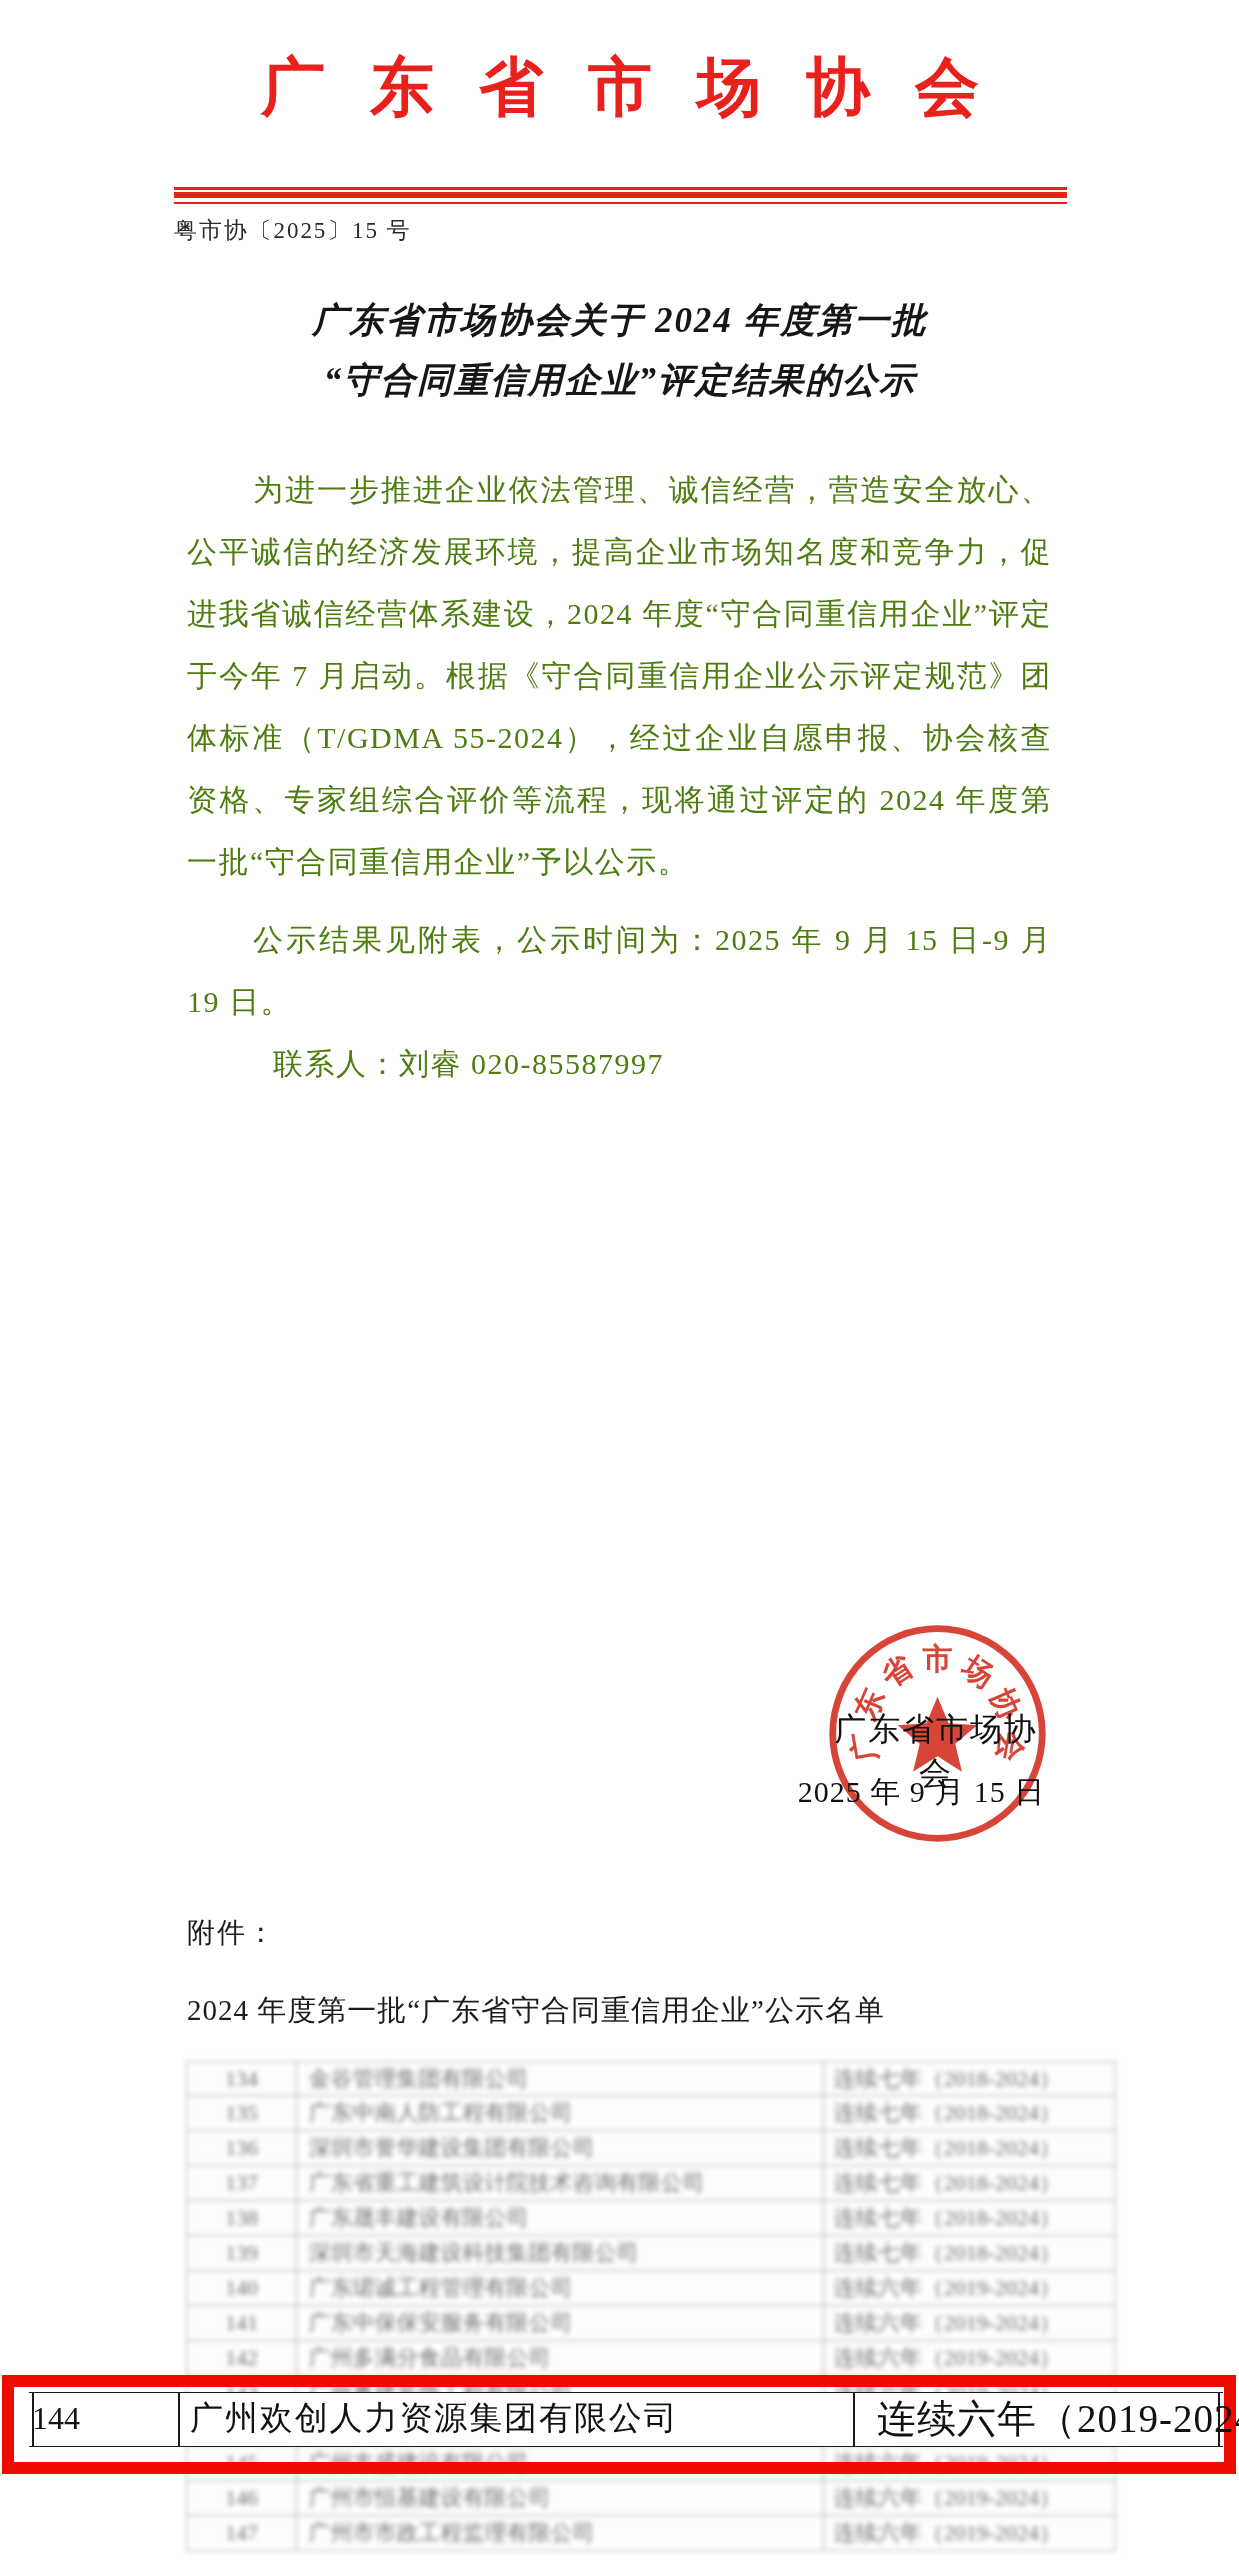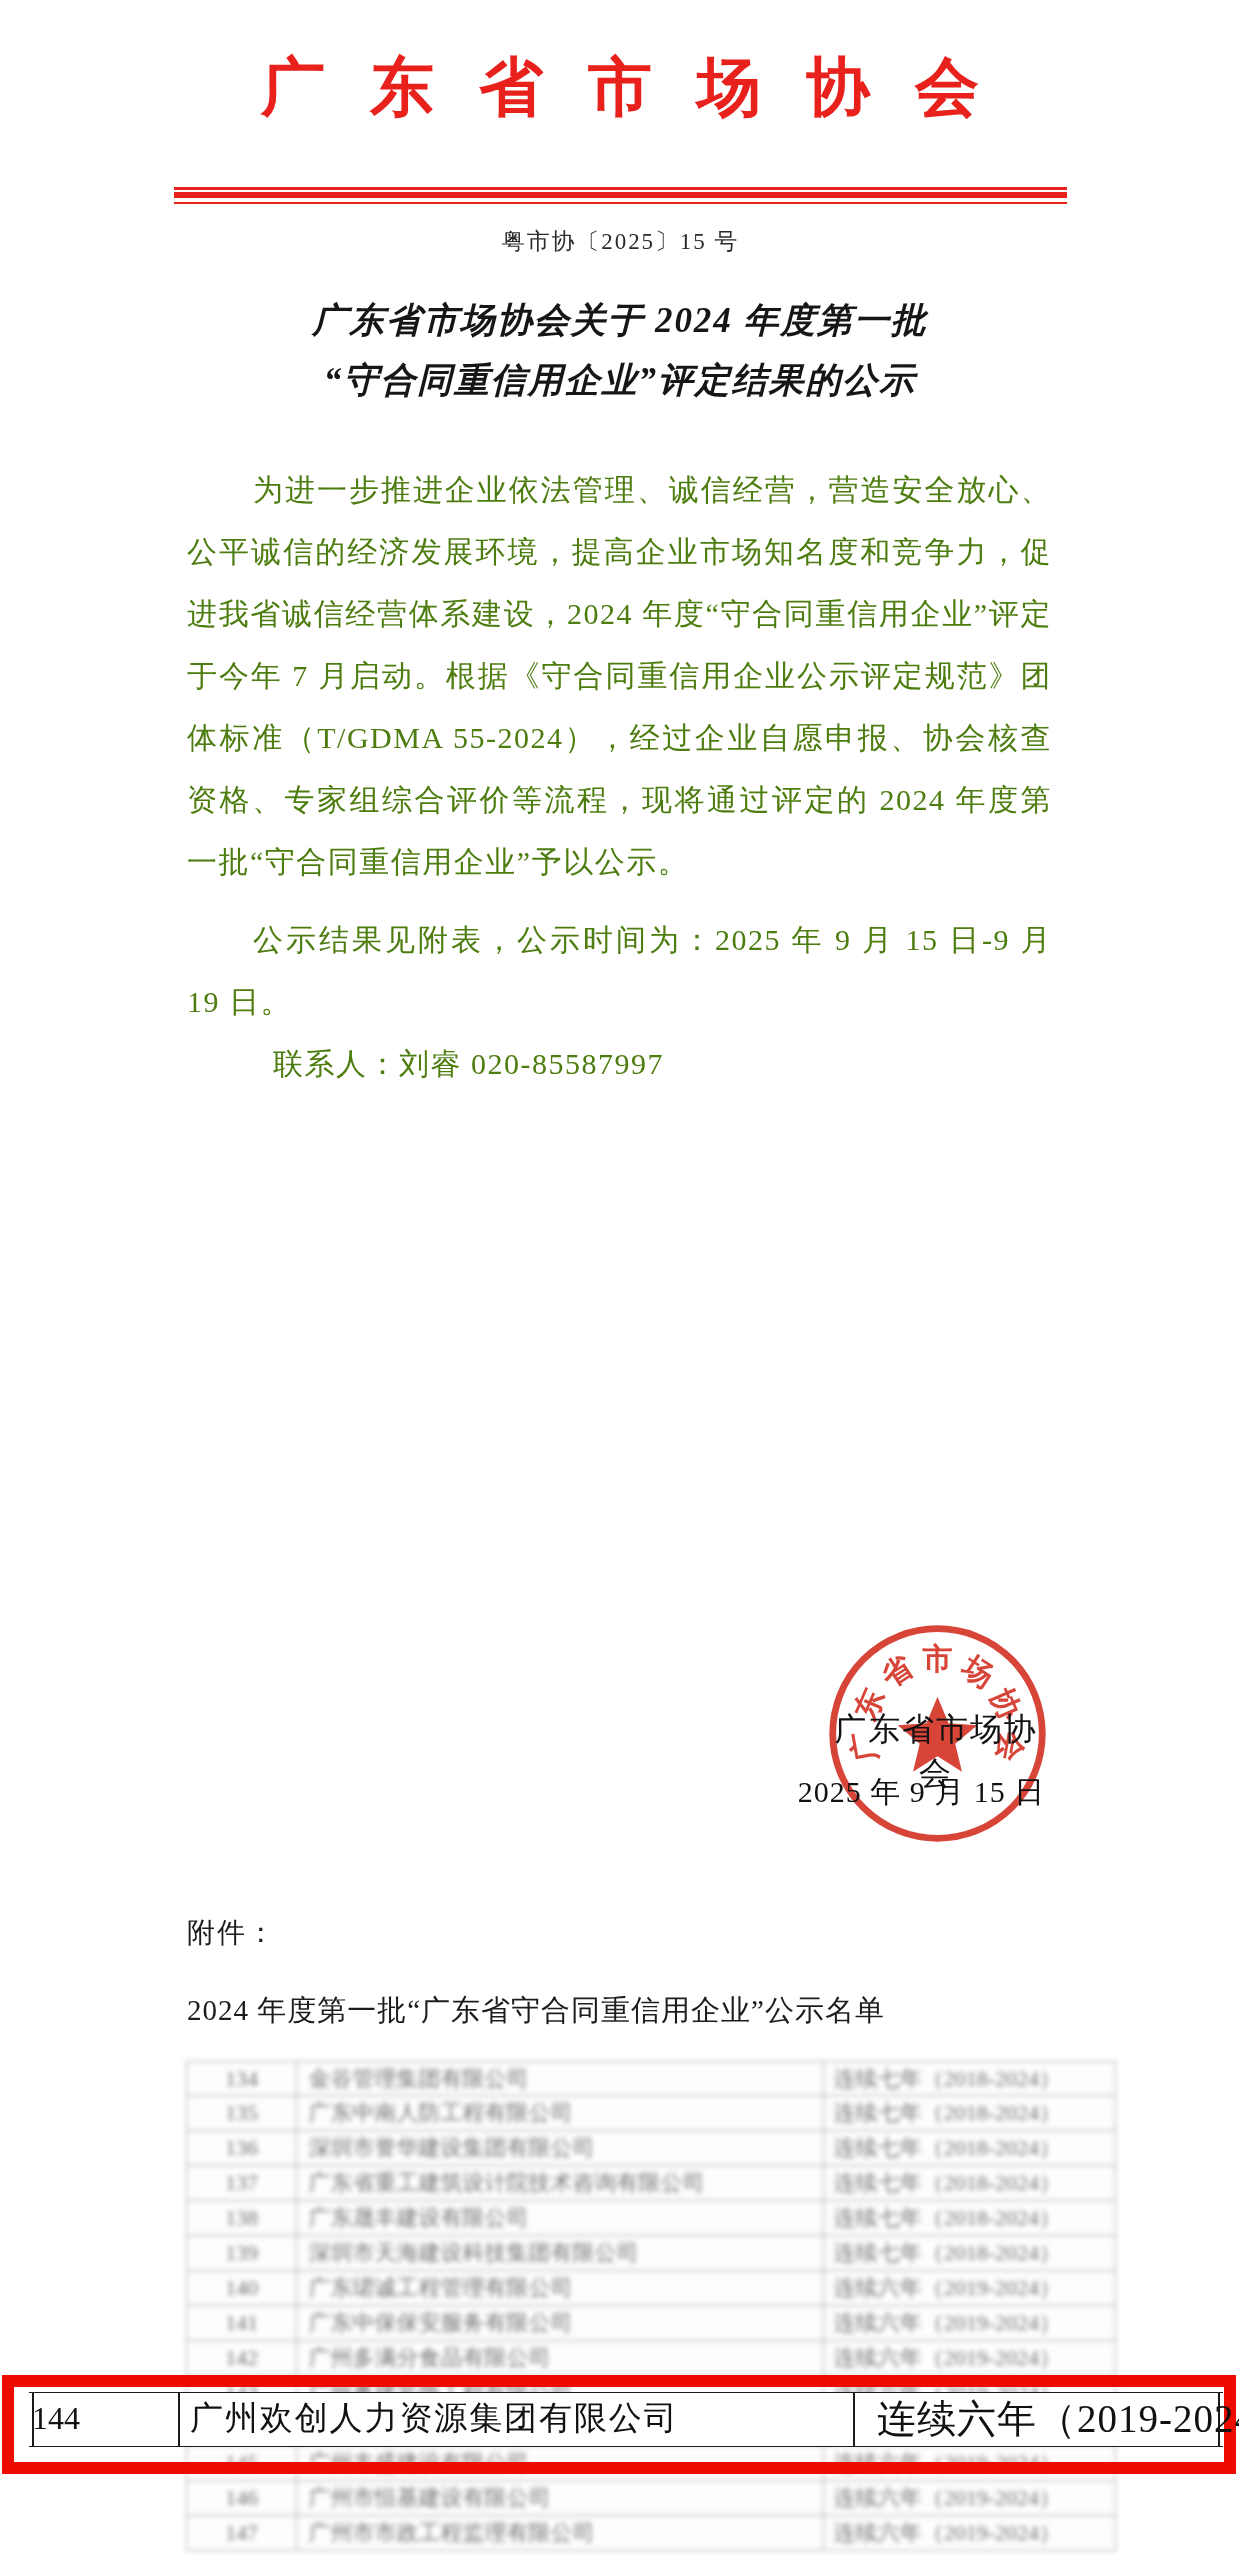--- a/index.html
+++ b/index.html
@@ -18,21 +18,21 @@
     letter-spacing:45px;text-indent:45px;color:#e8211c;
   }
   .red-rule{top:187px;left:174px;width:893px;}
   .red-rule .bar{
     height:10.7px;
     background:linear-gradient(to bottom,#e8211c 0 2.9px,#ffffff 2.9px 4.8px,#e8211c 4.8px 10.7px);
   }
   .red-rule .thin{height:2.9px;background:#e8211c;margin-top:3.9px;}
 
   .doc-number{
-    top:226px;left:174px;width:893px;text-align:center;
+    top:215px;left:174px;width:893px;text-align:left;
     font-size:23px;letter-spacing:1.9px;color:#2a2a2a;
   }
 
   
   .doc-title{top:291px;left:0;width:100%;text-align:center;
     font-size:35px;font-weight:600;line-height:60px;letter-spacing:1.9px;color:#161616;font-style:italic;}
 
   
   .body-text{top:459px;left:187px;width:865px;font-size:30px;line-height:62px;
     letter-spacing:1.5px;text-align:justify;color:#4d7c0f;}

